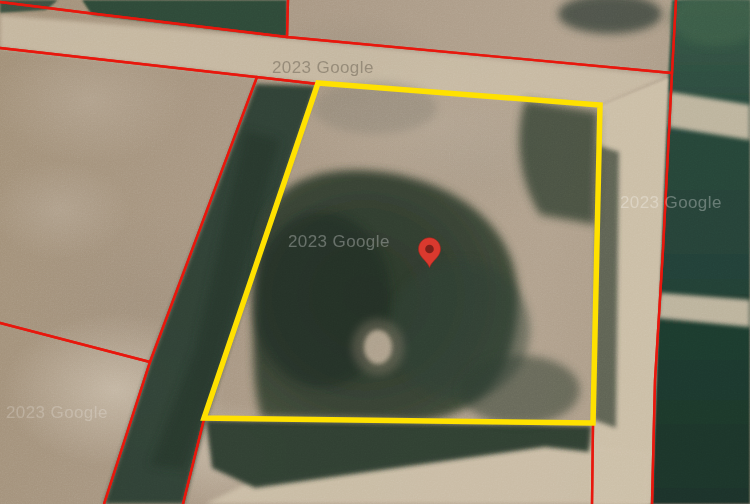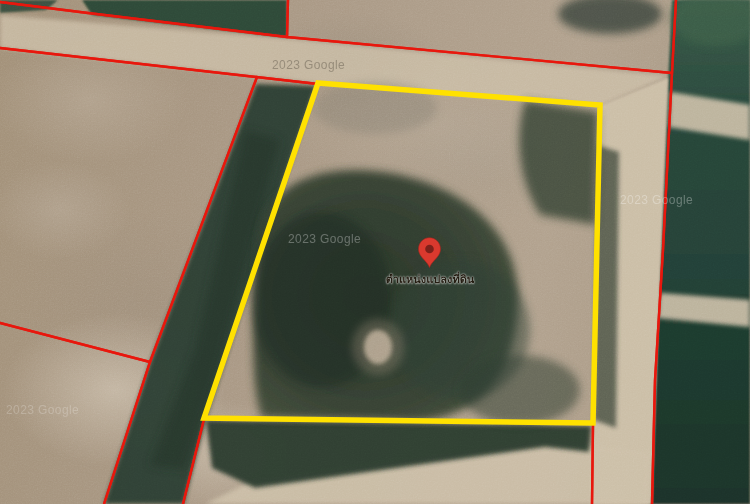--- a/index.html
+++ b/index.html
@@ -16,21 +16,21 @@
       radial-gradient(130px 70px  at 350px 60px,  rgba(130,120,106,.22), transparent 70%),
       radial-gradient(150px 90px  at 480px 160px, rgba(160,150,134,.25), transparent 70%),
       linear-gradient(100deg,#a29078 0%,#a99884 35%,#b1a18d 70%,#a69681 100%);
   }
   .map svg{position:absolute;left:0;top:0;}
   .road{fill:var(--road);}
   .redline{stroke:var(--parcel-line);stroke-width:2.4;fill:none;stroke-linecap:round;}
   .redline-core{stroke:var(--parcel-line-core);stroke-width:.8;fill:none;opacity:.85;}
   .plot{stroke:var(--plot-outline);stroke-width:5.5;fill:none;stroke-linejoin:miter;}
   .watermark{
-    position:absolute;font-size:12px;letter-spacing:.4px;white-space:nowrap;
+    position:absolute;font-size:17px;letter-spacing:.4px;white-space:nowrap;
     pointer-events:none;user-select:none;
   }
   .wm-light{color:var(--watermark-light);}
   .wm-dark{color:var(--watermark-dark);}
   .pin-label{
     position:absolute;left:430px;top:270px;transform:translateX(-50%);
     font-size:11px;font-weight:bold;color:var(--label-text);white-space:nowrap;
     text-shadow:0 0 2px rgba(255,255,255,.75),0 0 1px rgba(255,255,255,.55),0 1px 2px rgba(255,255,255,.35);
   }
 </style>
@@ -120,20 +120,19 @@
     <use href="#redlines" class="redline-core"></use>
 
     <polygon class="plot" points="318,83 600,105 593,423 204,418"></polygon>
 
     <g transform="translate(429.5,267.5)">
       <path d="M0,0 C-2.5,-7 -11,-10.5 -11,-18.5 C-11,-24.9 -6.1,-29.8 0,-29.8 C6.1,-29.8 11,-24.9 11,-18.5 C11,-10.5 2.5,-7 0,0 Z" fill="var(--marker)" stroke="var(--marker-dark)" stroke-width="0.6"></path>
       <circle cx="0" cy="-18.5" r="4.3" fill="var(--marker-hole)"></circle>
     </g>
   </svg>
 
-  <div class="pin-label">ตำแหน่งแปลงที่ดิน</div>
 
   <span class="watermark wm-dark" style="left:272px;top:58px;">2023 Google</span>
   <span class="watermark wm-light" style="left:620px;top:193px;">2023 Google</span>
   <span class="watermark wm-light" style="left:288px;top:232px;">2023 Google</span>
   <span class="watermark wm-light" style="left:6px;top:403px;opacity:.7;">2023 Google</span>
 
 </div>
 
 </body></html>

